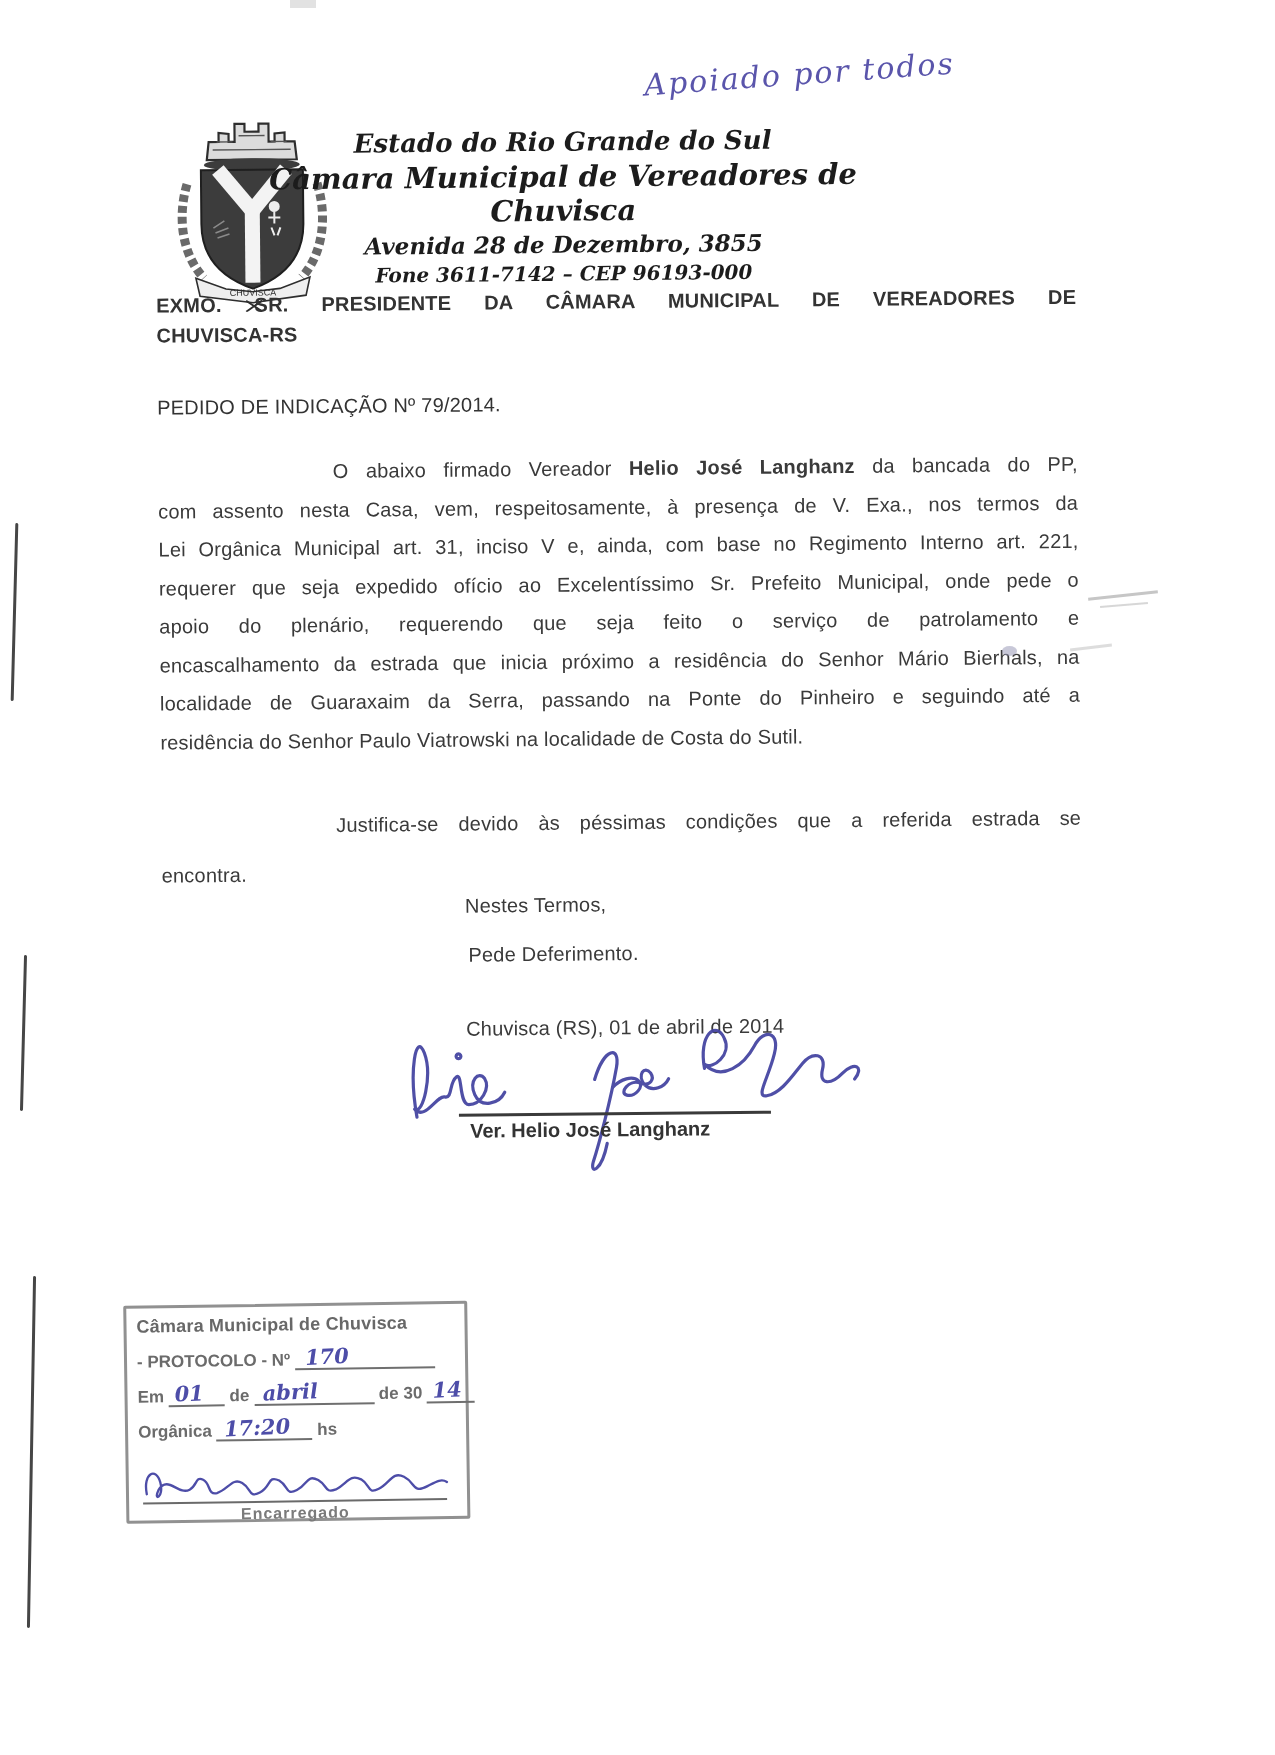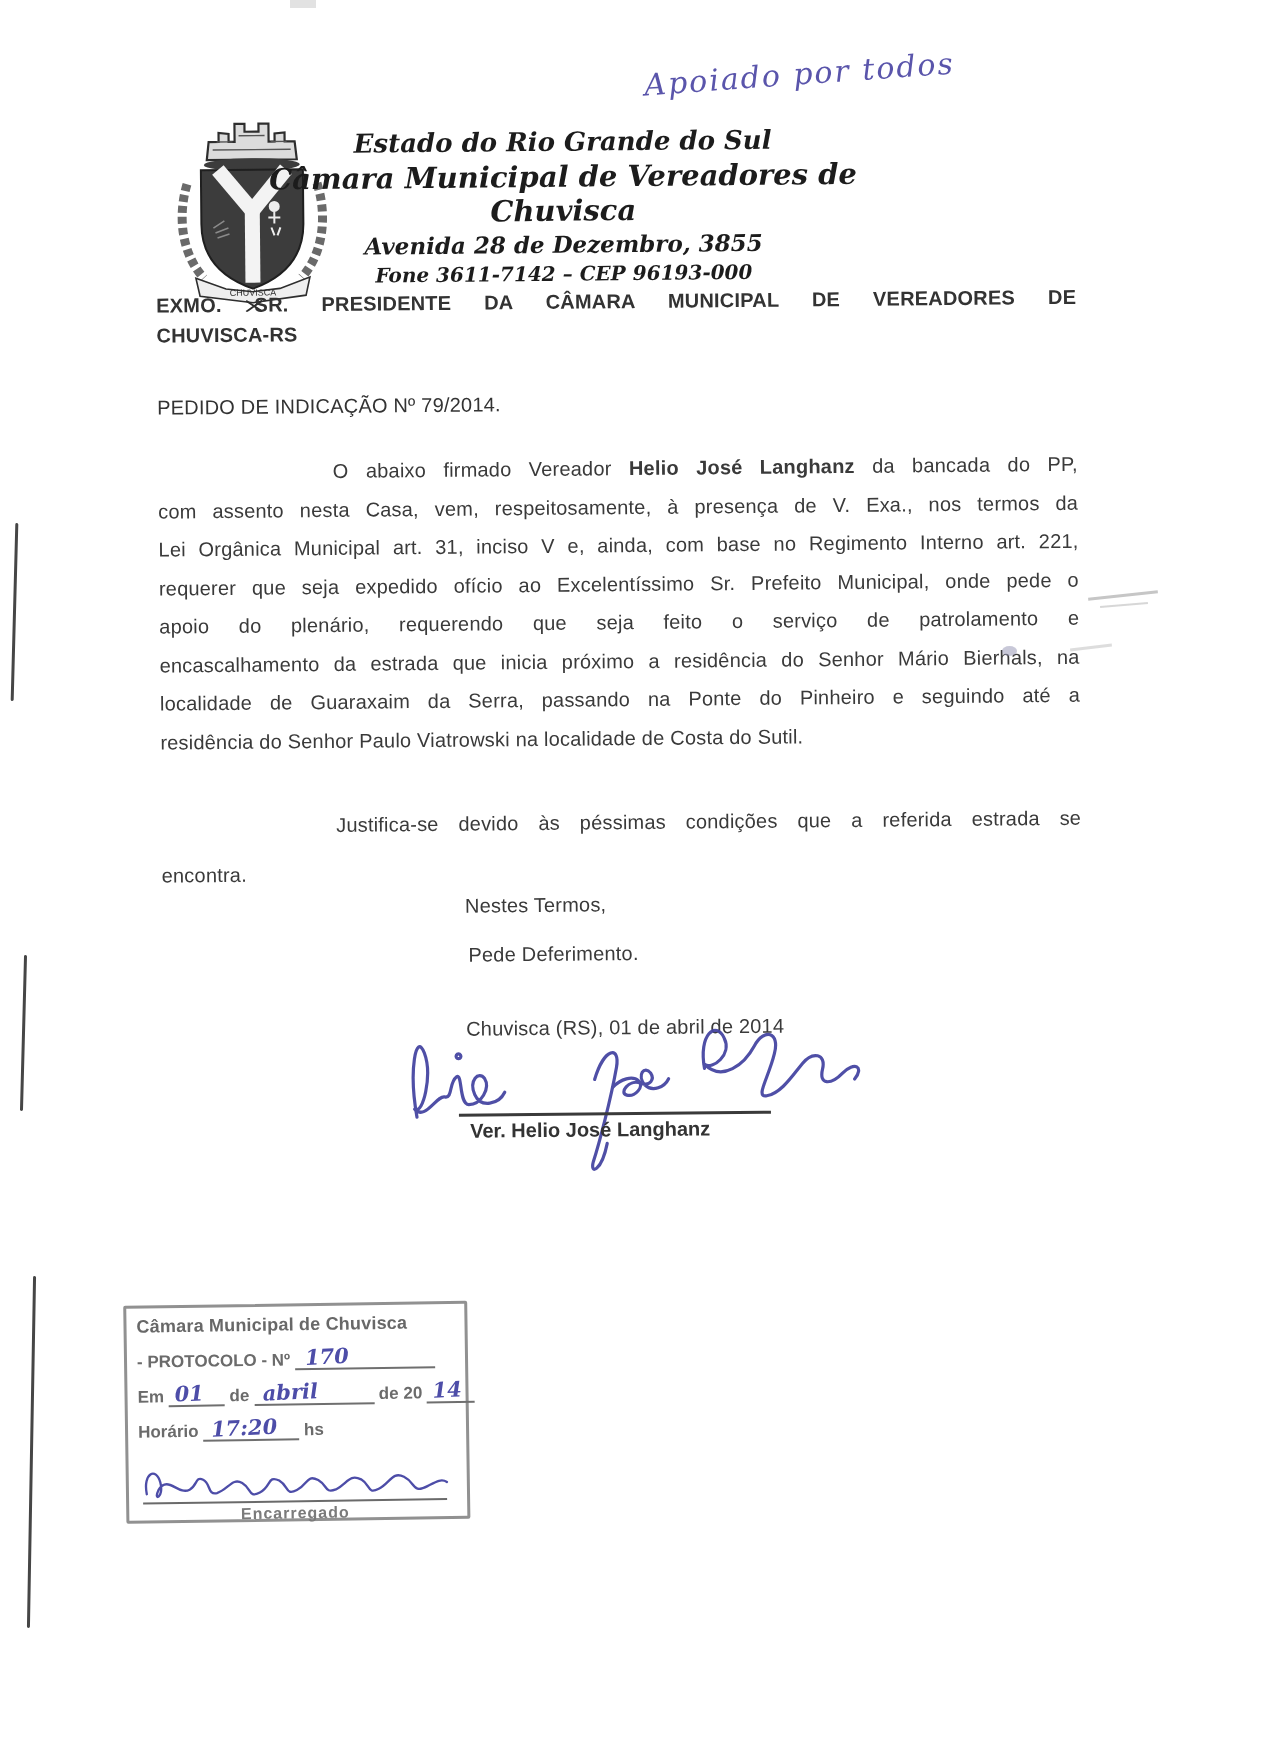--- a/index.html
+++ b/index.html
@@ -146,25 +146,25 @@
     <div class="org">Câmara Municipal de Chuvisca</div>
     <div class="row">
       <span>- PROTOCOLO - Nº</span>
       <span class="blank" style="width:130px;padding-left:10px;"><span class="hand">170</span></span>
     </div>
     <div class="row">
       <span>Em</span>
       <span class="blank" style="width:50px;padding-left:6px;"><span class="hand">01</span></span>
       <span>de</span>
       <span class="blank" style="width:112px;padding-left:8px;"><span class="hand">abril</span></span>
-      <span>de 20</span>
+      <span>de 30</span>
       <span class="blank" style="width:42px;padding-left:6px;"><span class="hand">14</span></span>
     </div>
     <div class="row">
-      <span>Horário</span>
+      <span>Orgânica</span>
       <span class="blank" style="width:88px;padding-left:8px;"><span class="hand">17:20</span></span>
       <span>hs</span>
     </div>
     <div class="sig-area">
       <svg class="abs" style="left:0px;top:8px;" width="312" height="50" viewBox="0 0 320 50" aria-hidden="true">
         <path d="M8,38 C4,16 18,10 22,26 C26,42 14,46 20,34 C30,18 40,40 52,34 C60,30 58,20 66,24 C74,28 70,40 80,38 C92,34 96,22 106,28 C116,34 112,44 124,38 C136,32 132,20 144,26 C154,32 150,42 162,36 C174,30 172,20 184,26 C194,32 190,40 202,36 C214,30 216,20 228,26 C238,32 234,42 246,36 C258,30 260,18 272,24 C284,30 280,42 296,34 C304,30 310,26 316,30" stroke="#4d4da8" stroke-width="2.4" fill="none" stroke-linecap="round"></path>
       </svg>
       <div class="op-line"></div>
       <div class="role">Encarregado</div>
     </div>

